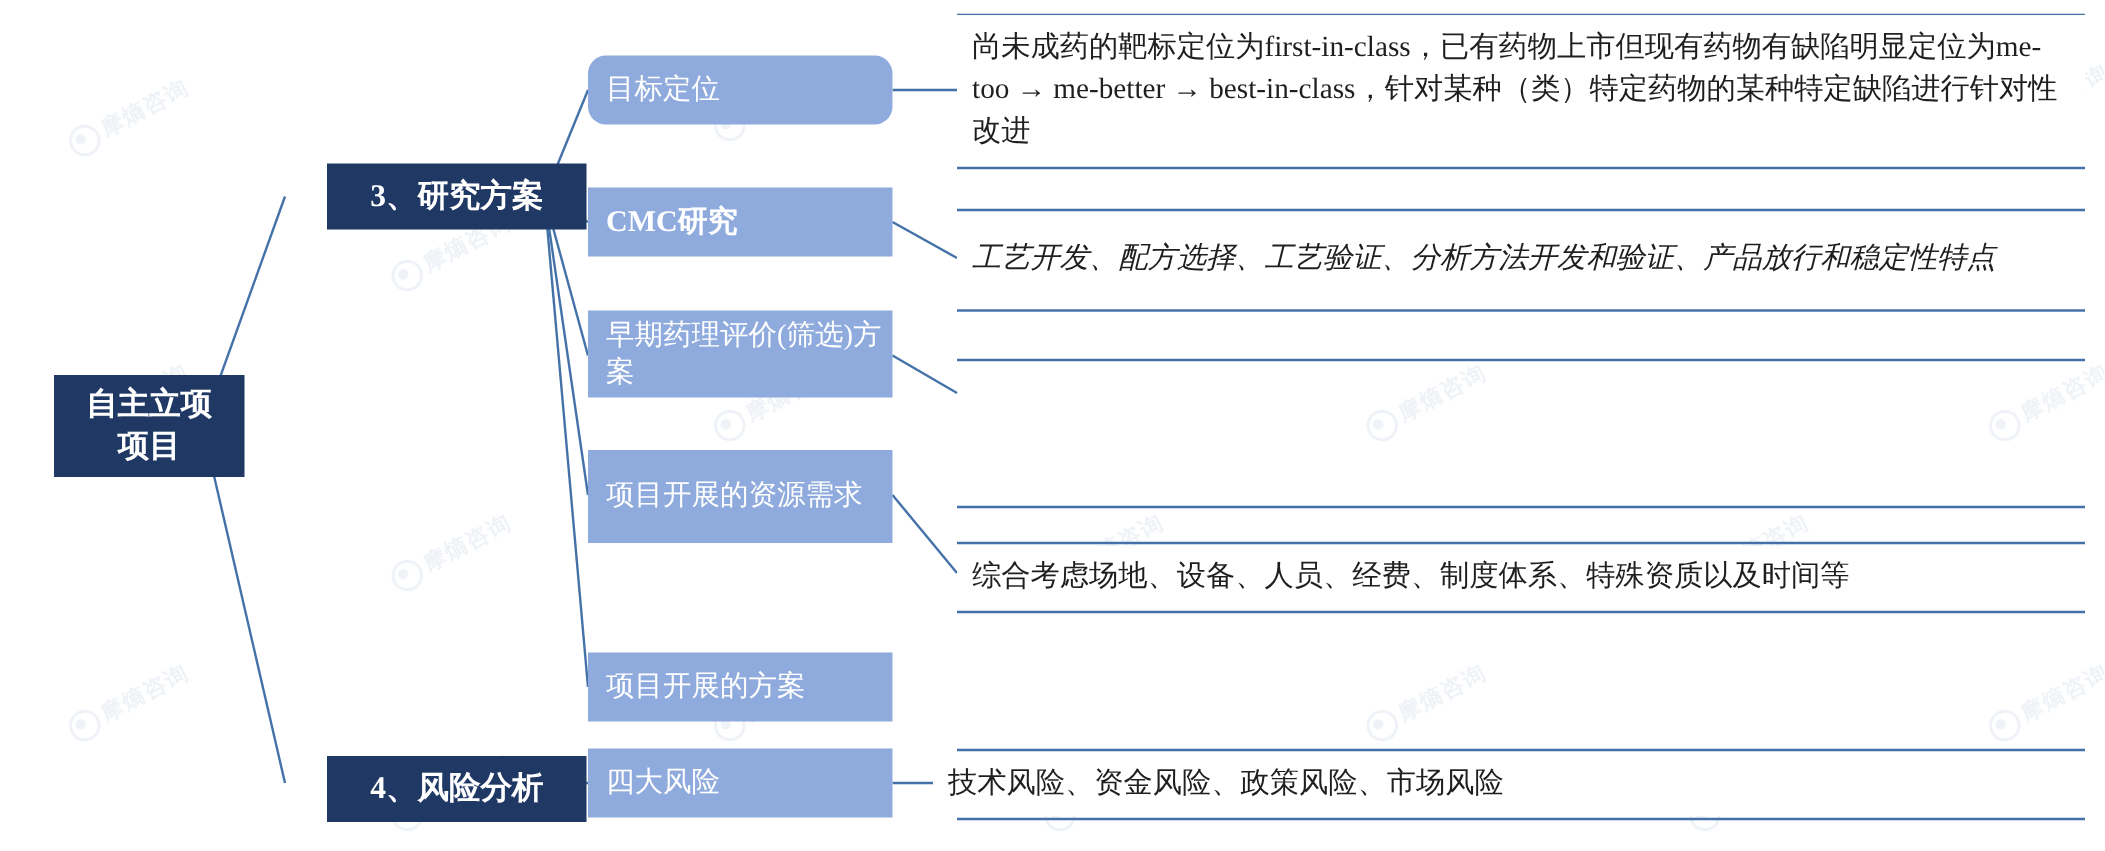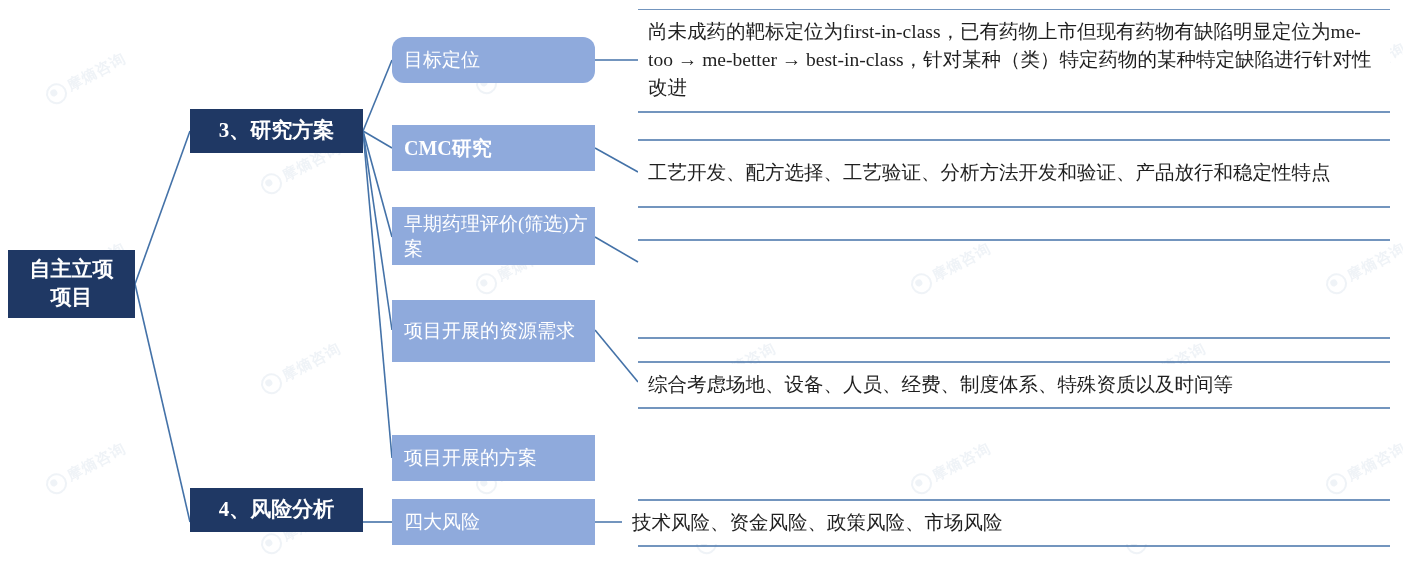--- a/index.html
+++ b/index.html
@@ -64,20 +64,21 @@
     align-items: center;
     line-height: 1.32;
   }
   .dark {
     background: #1f3864;
     color: #ffffff;
     font-weight: bold;
     font-size: 21px;
     justify-content: center;
     text-align: center;
+    margin-left: 28px;
   }
   .mid {
     background: #8faadc;
     color: #ffffff;
     font-size: 19px;
     padding-left: 12px;
   }
   .mid.bold {
     font-weight: bold;
     font-size: 20px;
@@ -217,21 +218,21 @@
   </svg>
 
   <div class="node dark" style="left:8px; top:250px; width:127px; height:68px; flex-direction:column;">
     <span>自主立项</span>
     <span>项目</span>
   </div>
 
   <div class="node dark" style="left:190px; top:109px; width:173px; height:44px;">
     <span>3、研究方案</span>
   </div>
-  <div class="node dark" style="left:190px; top:488px; width:173px; height:44px;">
+  <div class="node dark" style="left:190px; top:504px; width:173px; height:44px;">
     <span>4、风险分析</span>
   </div>
 
   <div class="node mid" style="left:392px; top:37px; width:203px; height:46px;border-radius:12px;">
     <span>目标定位</span>
   </div>
 
   <div class="node mid bold" style="left:392px; top:125px; width:203px; height:46px;">
     <span>CMC研究</span>
   </div>
@@ -249,21 +250,21 @@
   </div>
 
   <div class="node mid" style="left:392px; top:499px; width:203px; height:46px;">
     <span>四大风险</span>
   </div>
 
   <div class="node desc" style="left:638px; top:10px; width:752px; height:100px;">
     <span class="inner">尚未成药的靶标定位为first-in-class，已有药物上市但现有药物有缺陷明显定位为me-too → me-better → best-in-class，针对某种（类）特定药物的某种特定缺陷进行针对性改进</span>
   </div>
 
-  <div class="node desc" style="left:638px; top:142px; width:752px; height:62px;">
+  <div class="node desc" style="left:638px; top:142px; width:752px; height:62px;font-style:italic;">
     <span class="inner">工艺开发、配方选择、工艺验证、分析方法开发和验证、产品放行和稳定性特点</span>
   </div>
 
 
   <div class="node desc" style="left:638px; top:364px; width:752px; height:42px;">
     <span class="inner">综合考虑场地、设备、人员、经费、制度体系、特殊资质以及时间等</span>
   </div>
 
   <div class="node desc" style="left:622px; top:502px; width:752px; height:42px;">
     <span class="inner">技术风险、资金风险、政策风险、市场风险</span>

